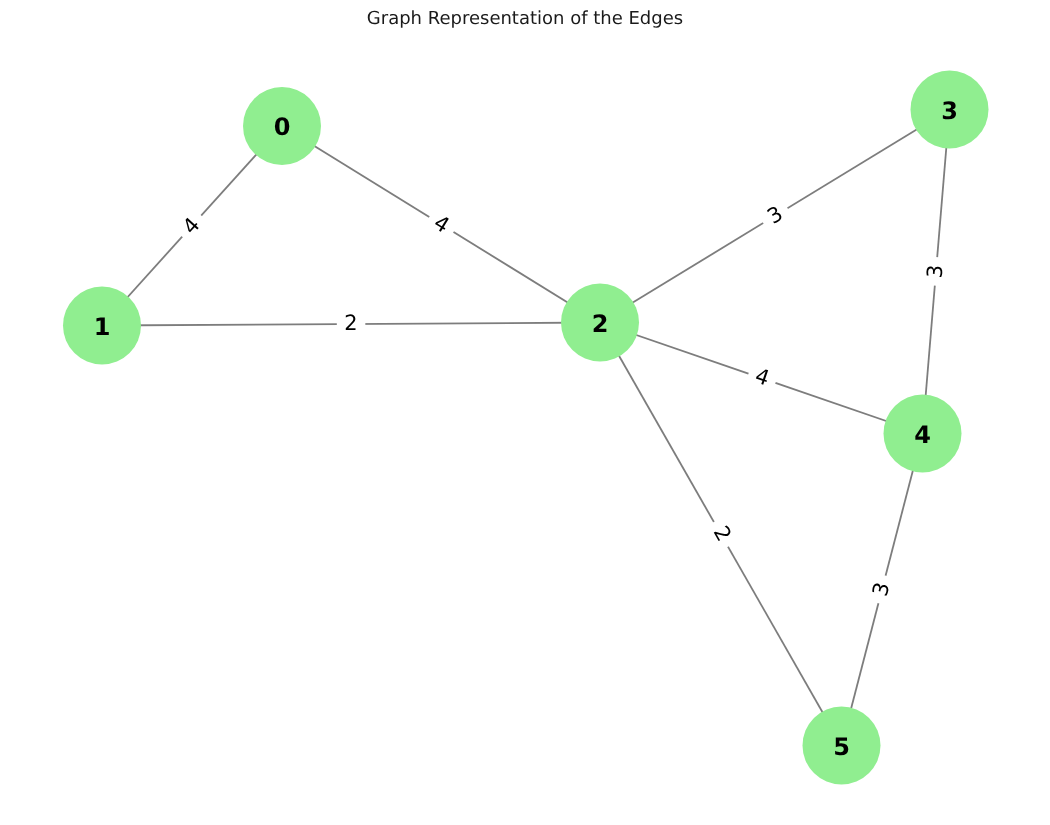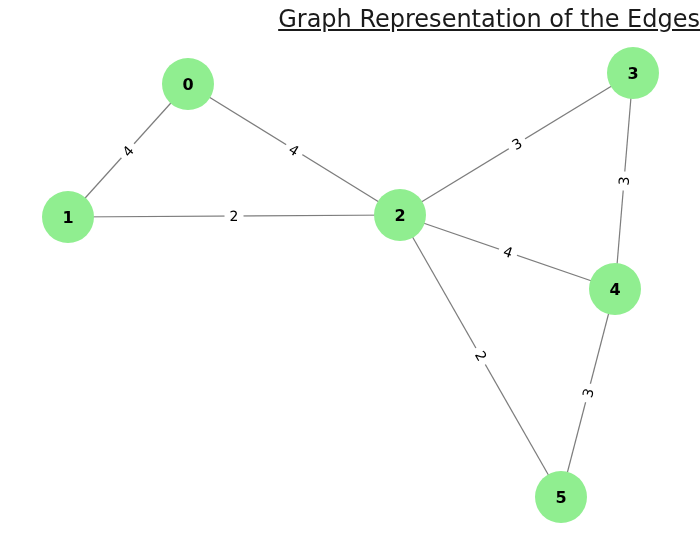--- a/index.html
+++ b/index.html
@@ -13,25 +13,24 @@
     height: 550px;
     background: #ffffff;
     overflow: hidden;
     font-family: "DejaVu Sans", sans-serif;
   }
   .title {
     position: absolute;
     top: 6px;
     left: 0;
     width: 100%;
-    text-align: right;
-    font-size: 24px;
+    text-align: center;
+    font-size: 12px;
     line-height: 1.1;
     color: #1a1a1a;
-    text-decoration: underline;
   }
   .graph-canvas {
     position: absolute;
     left: 0;
     top: 0;
     width: 700px;
     height: 550px;
   }
   .node-layer {
     position: absolute;

